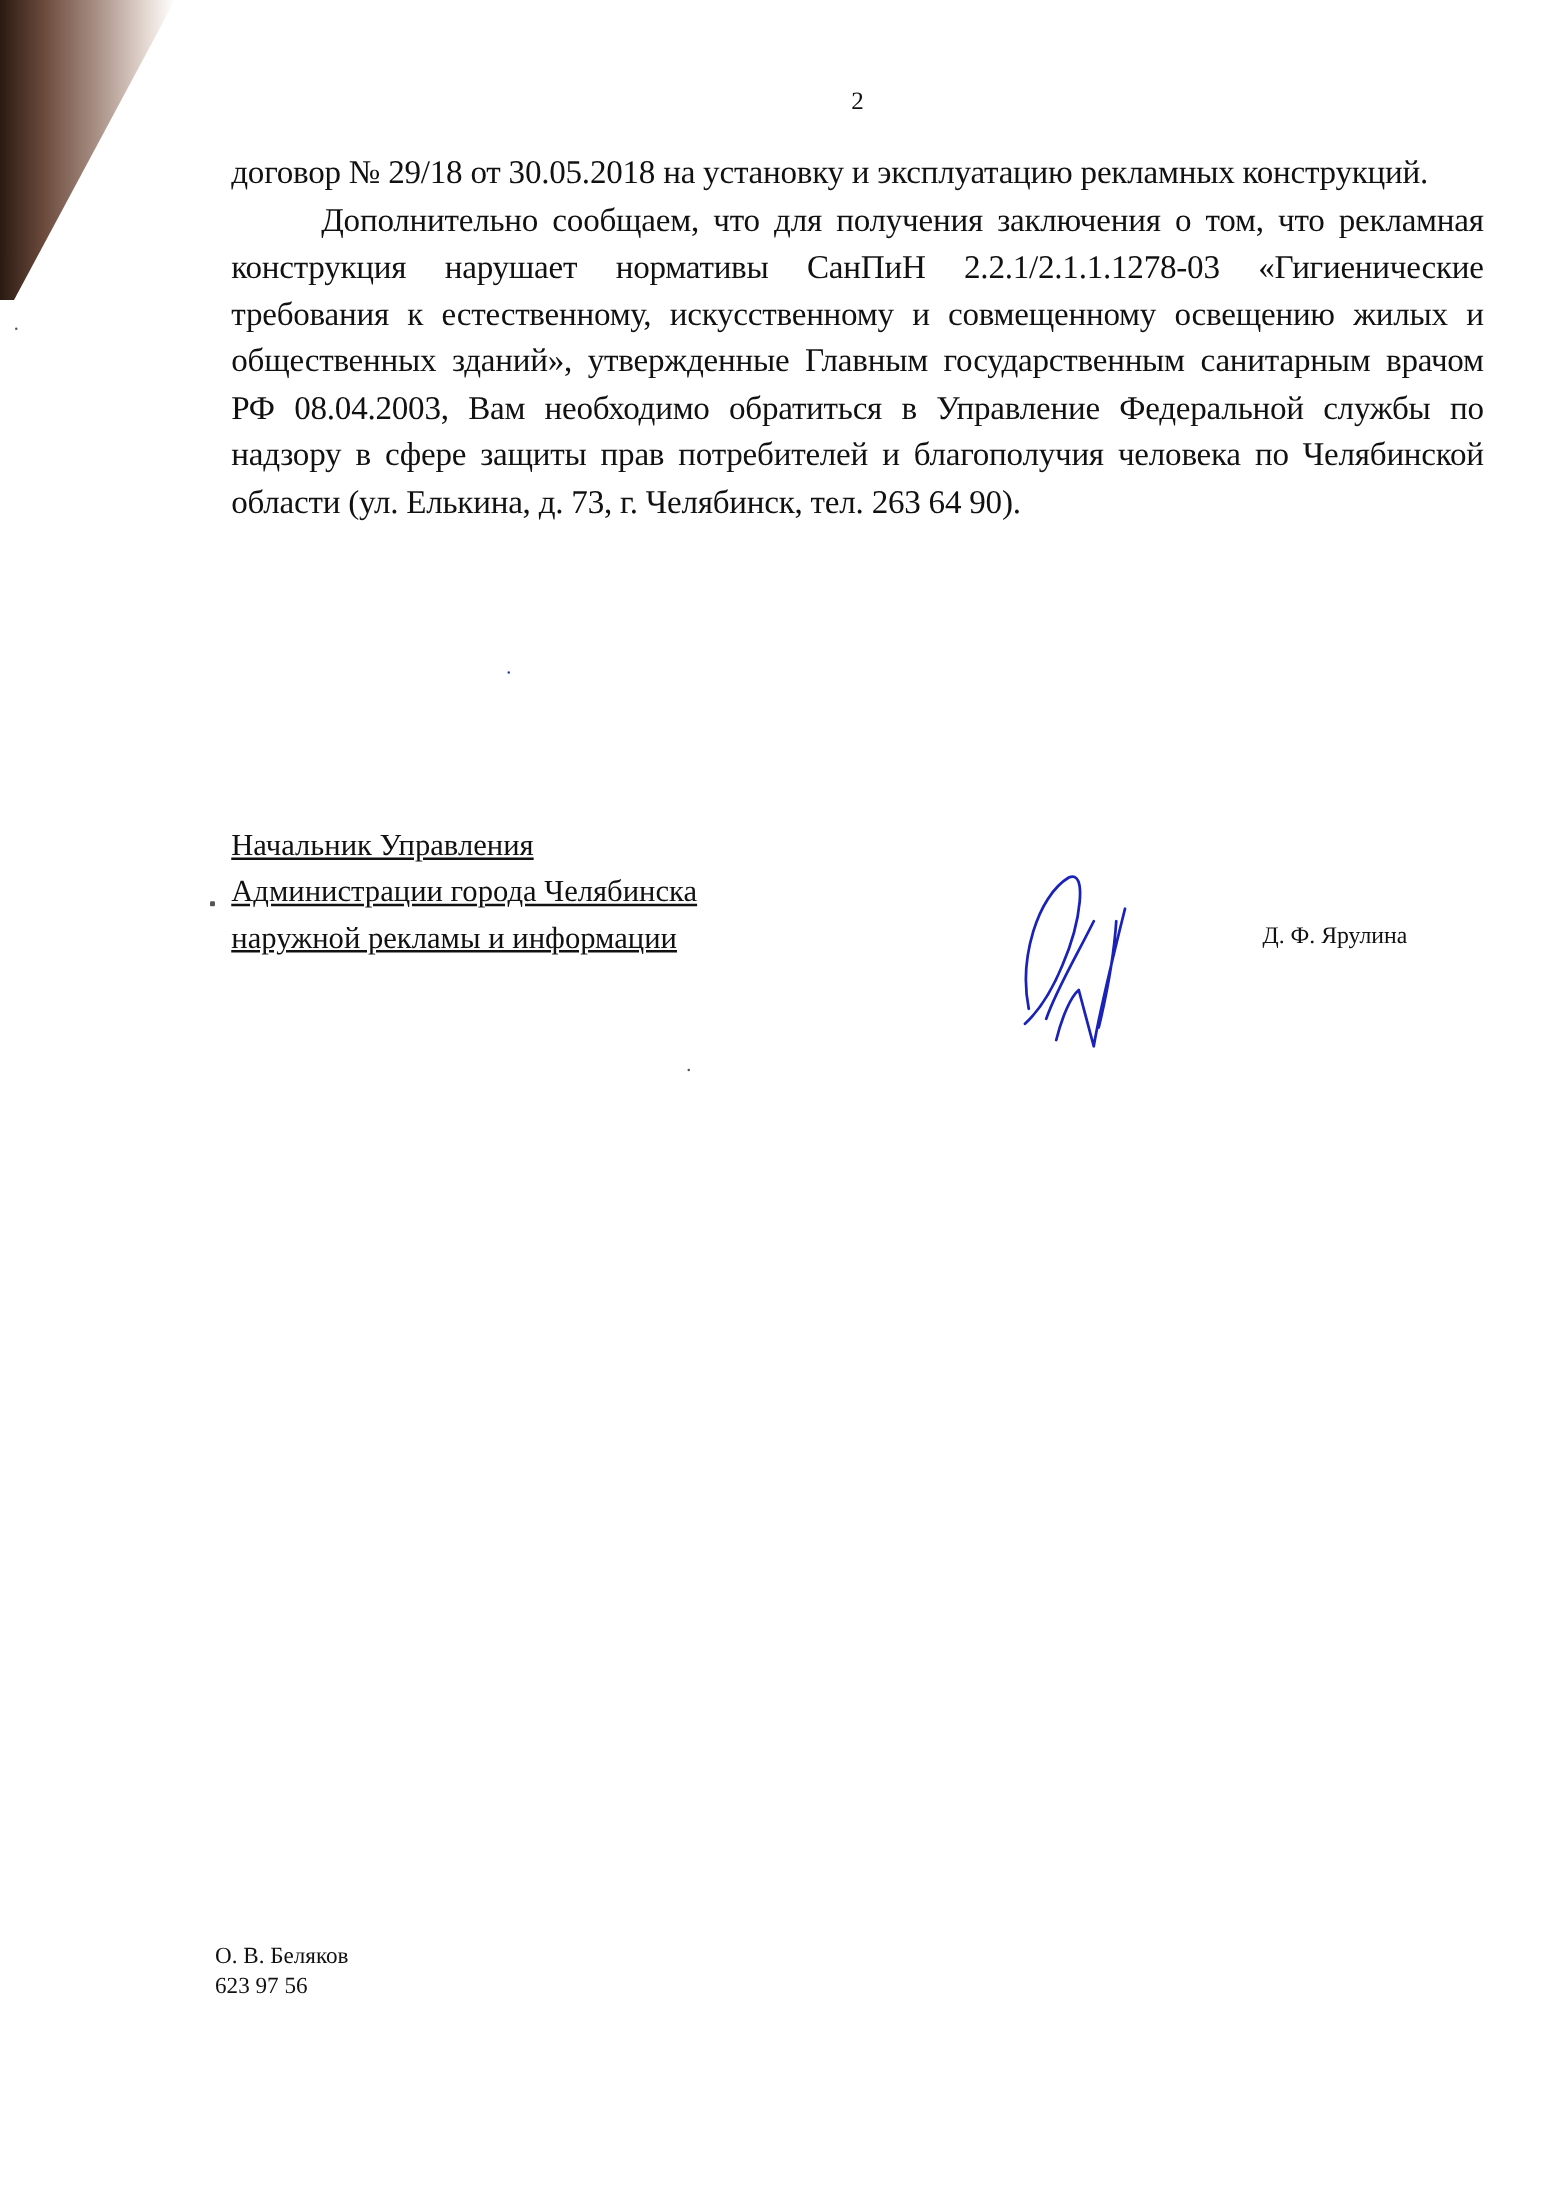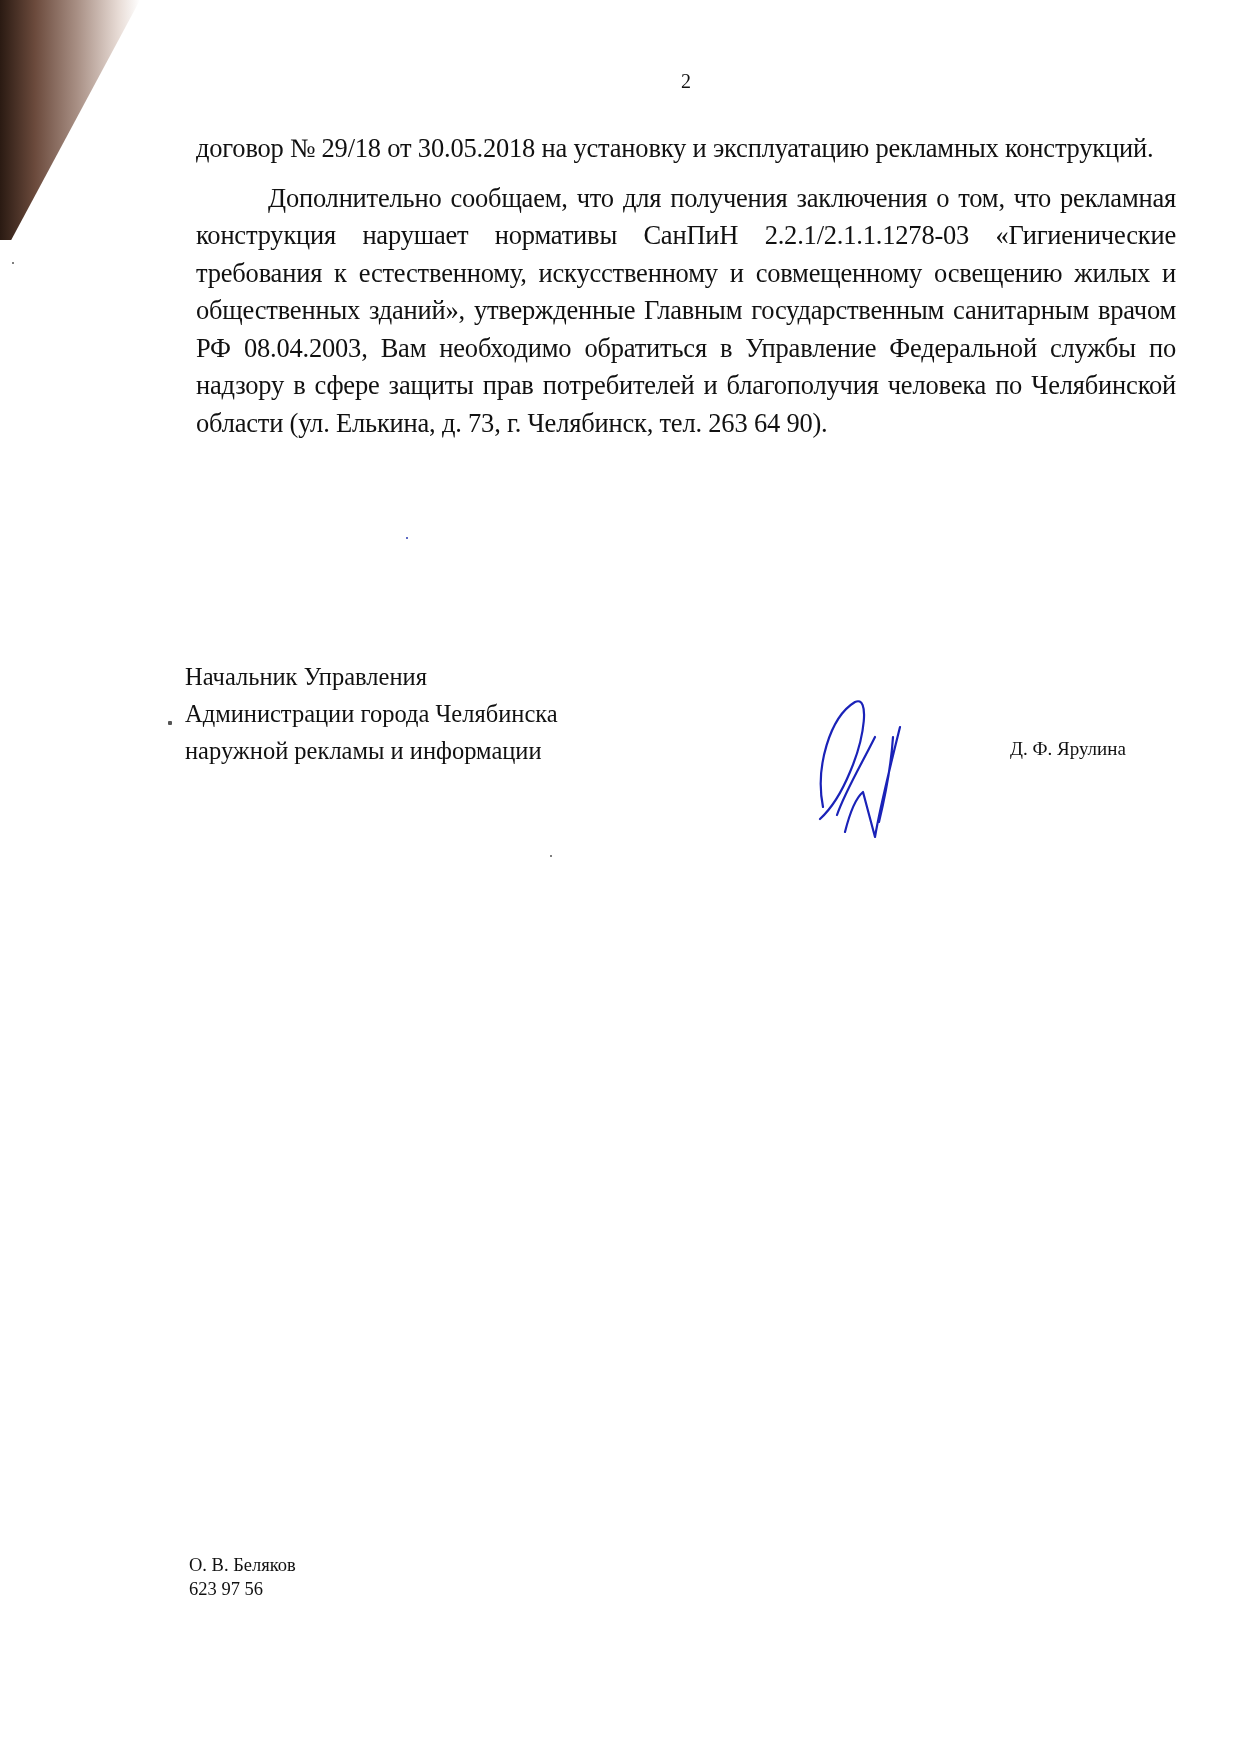--- a/index.html
+++ b/index.html
@@ -15,35 +15,35 @@
   }
   .page-number {
     position: absolute; top: 70px; left: 676px; width: 20px; text-align: center;
     font-size: 20px;
   }
   .body {
     position: absolute; left: 184px; top: 118px; width: 1004px;
     font-size: 26.5px; line-height: 37.5px;
     text-align: justify; letter-spacing: -0.2px;
   }
-  .body p { margin: 12px; }
+  .body p { margin: 1px; }
   .body p.indent { text-indent: 72px; }
   .sign-left {
     position: absolute; left: 185px; top: 658px;
     font-size: 24.5px; line-height: 37px;
   }
-  .sign-left div { white-space: nowrap; }
+  .sign-left div { white-space: nowrap; text-decoration: underline; }
   .sign-name {
     position: absolute; left: 1010px; top: 738px; font-size: 19px; white-space: nowrap;
   }
   .signature {
     position: absolute; left: 815px; top: 697px; width: 90px; height: 145px;
   }
   .footer {
-    position: absolute; left: 189px; top: 1553px;
+    position: absolute; left: 172px; top: 1553px;
     font-size: 18.5px; line-height: 24px;
   }
   .speck { position: absolute; width: 2px; height: 2px; background: #555; border-radius: 1px; }
 </style>
 </head>
 <body>
 
 <div class="corner-shadow"></div>
 
 <div class="page-number">2</div>

